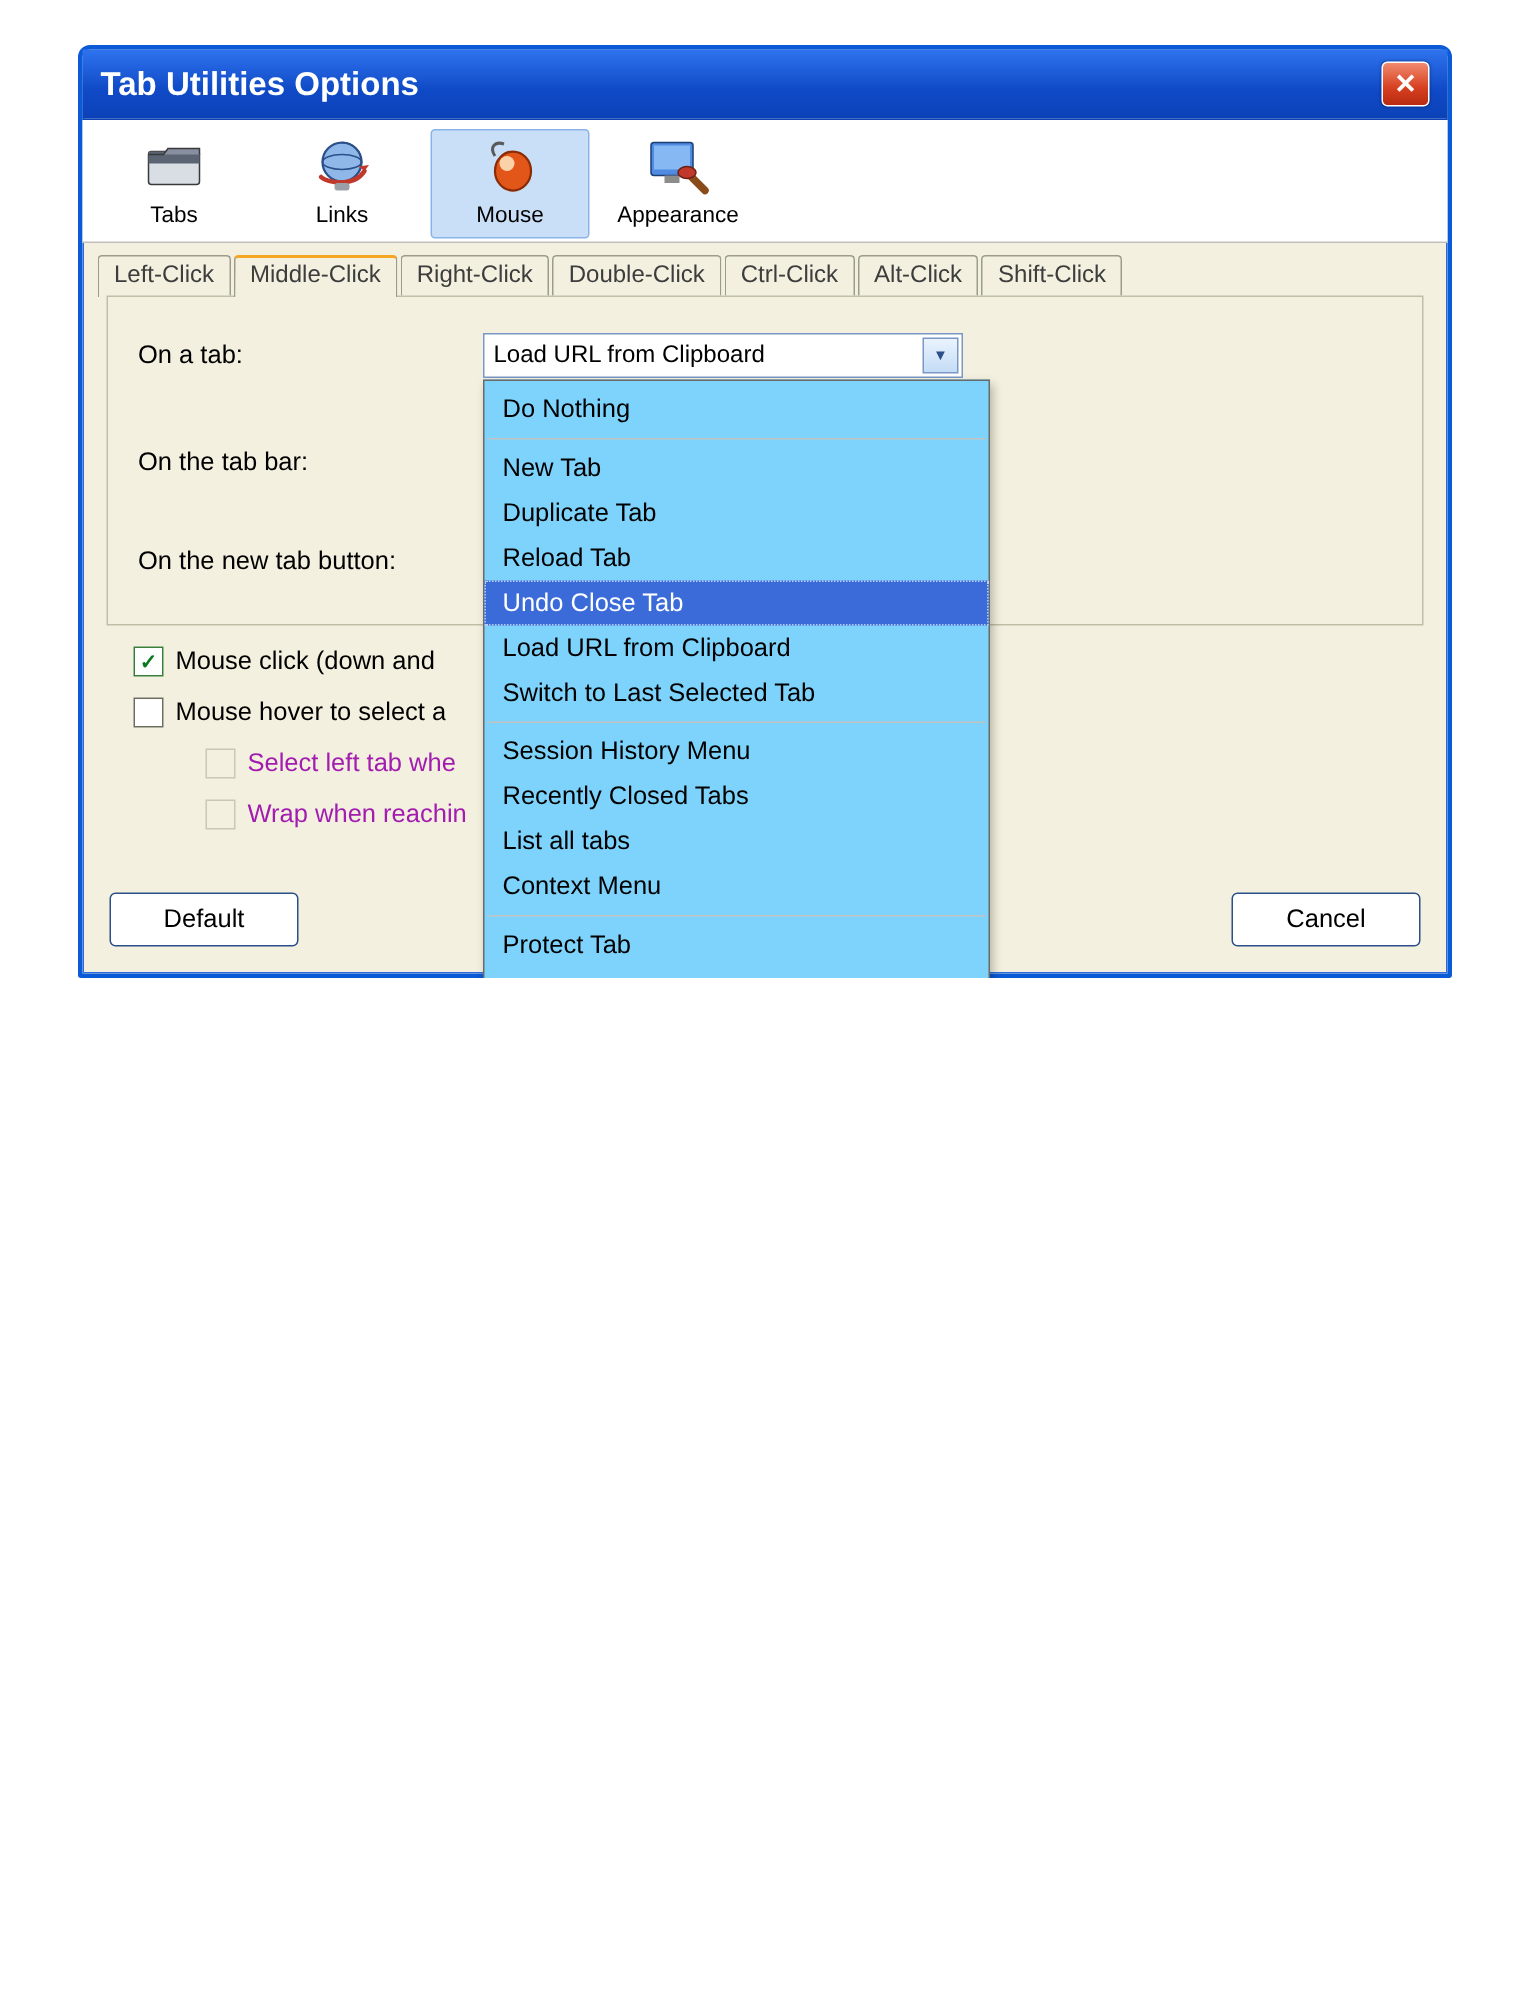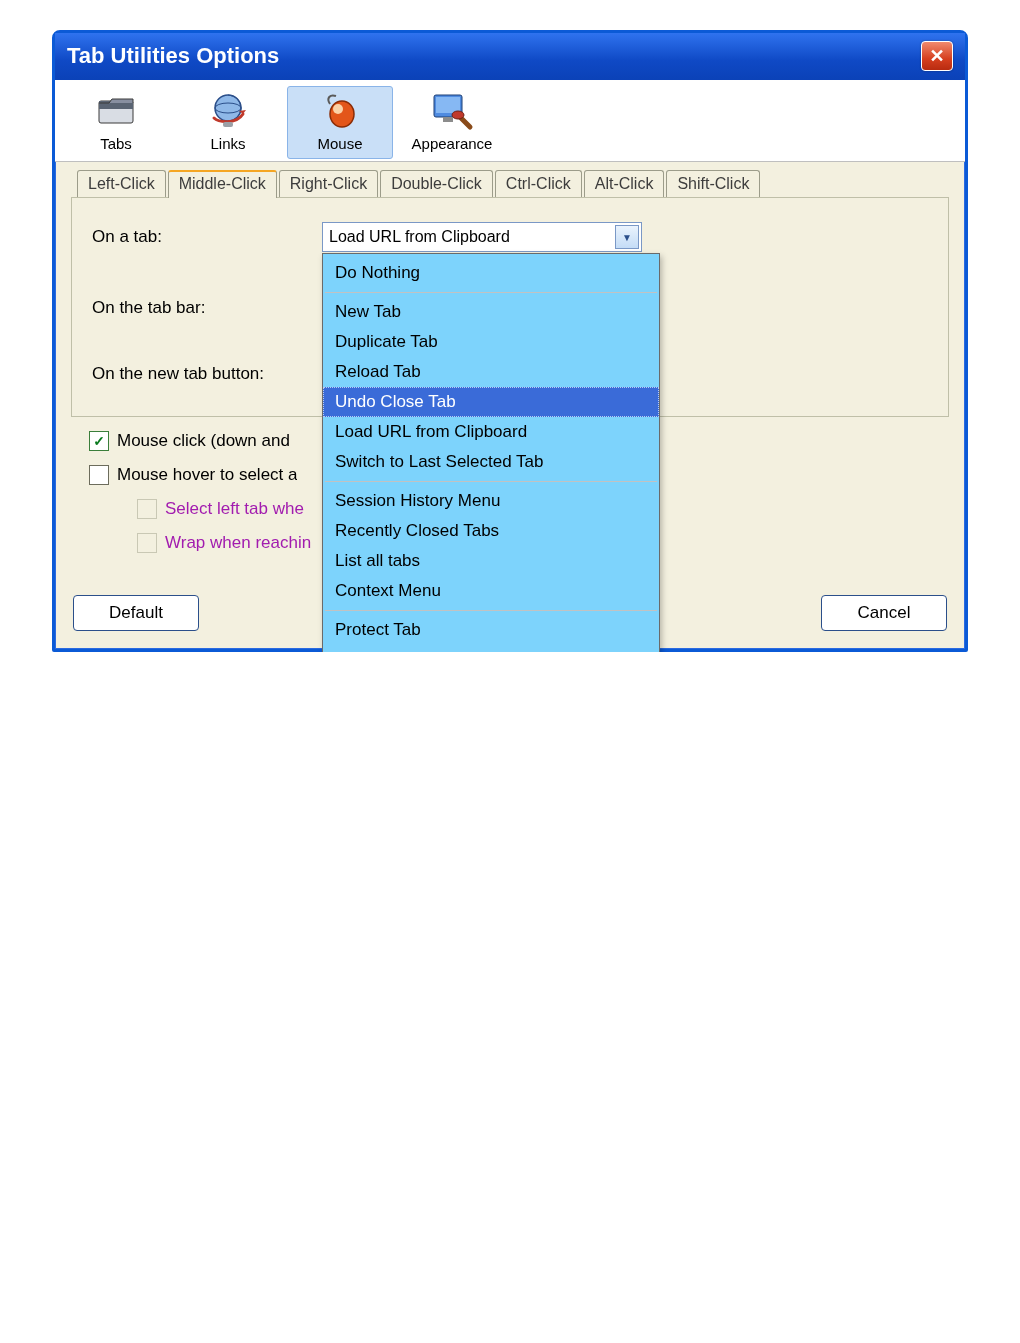--- a/index.html
+++ b/index.html
@@ -71,21 +71,20 @@
   .cat-icon {
     width: 44px; height: 40px;
     display: flex; align-items: center; justify-content: center;
   }
   
   .subtabs {
     padding: 8px 10px 0 10px;
     display: flex;
     gap: 2px;
     font-size: 16px;
-    margin-left: 12px;
   }
   .subtab {
     background: #f3f0df;
     border: 1px solid #9c9c8a;
     border-bottom: none;
     padding: 4px 10px 5px 10px;
     border-radius: 3px 3px 0 0;
     cursor: pointer;
     position: relative;
     color: #3d3d3d;

